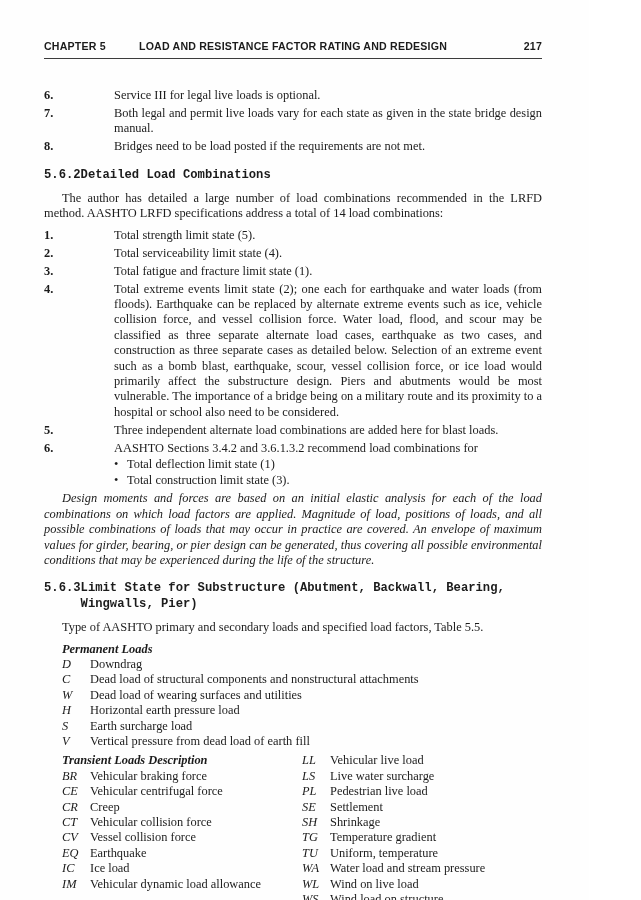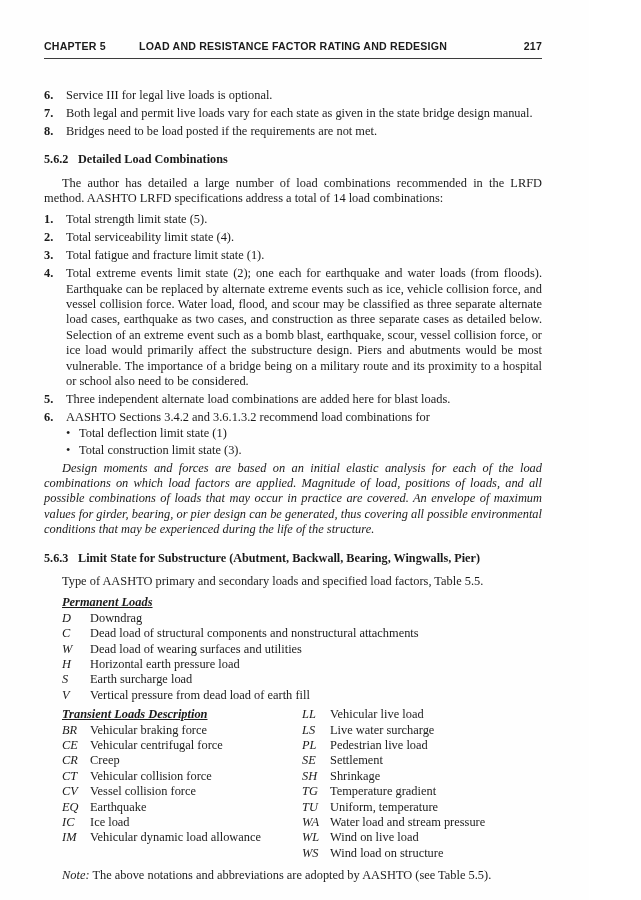--- a/index.html
+++ b/index.html
@@ -30,40 +30,40 @@
   .rule {
     border: none;
     border-top: 1.2px solid #3c3c3c;
     margin-top: 6px;
   }
   
   .body-text { font-size: 12.4px; line-height: 15.4px; }
   .top-list { margin-top: 29px; }
   .li { display: flex; margin-bottom: 2.5px; }
   .li .num { flex: 0 0 22px; font-weight: 700; }
-  .li .li-body { flex: 1; text-align: justify; }
+  .li .li-body { flex: 1; text-align: justify; margin-left: 48px; }
   .sec-heading {
     display: flex;
-    font-family: Liberation Serif, serif;
+    font-family: Liberation Mono, monospace;
     font-size: 12.2px;
     font-weight: 700;
     margin: 13px 0 8px 0;
   }
   .sec-heading .sec-num { flex: 0 0 34px; }
   .para {
     text-indent: 18px;
     text-align: justify;
     margin-bottom: 6px;
   }
   .closing { margin-top: 2px; font-style: italic; }
   .bullet { display: flex; margin-top: 1px; }
   .bullet .bmark { flex: 0 0 13px; text-align: left; }
   
   .loads { padding-left: 18px; margin-top: 3px; }
-  .loads-heading { font-weight: 700; font-style: italic; text-decoration: underline; }
+  .loads-heading { font-weight: 700; font-style: italic; }
   .def-row { display: flex; }
   .def-key { flex: 0 0 28px; font-style: italic; }
   .def-text { flex: 1; }
   .two-col { display: flex; margin-top: 4px; }
   .col-left { width: 240px; }
   .col-right { flex: 1; }
   .note-line { margin-top: 7px; padding-left: 18px; }
   .note-label { font-style: italic; }
 </style>
 </head>

